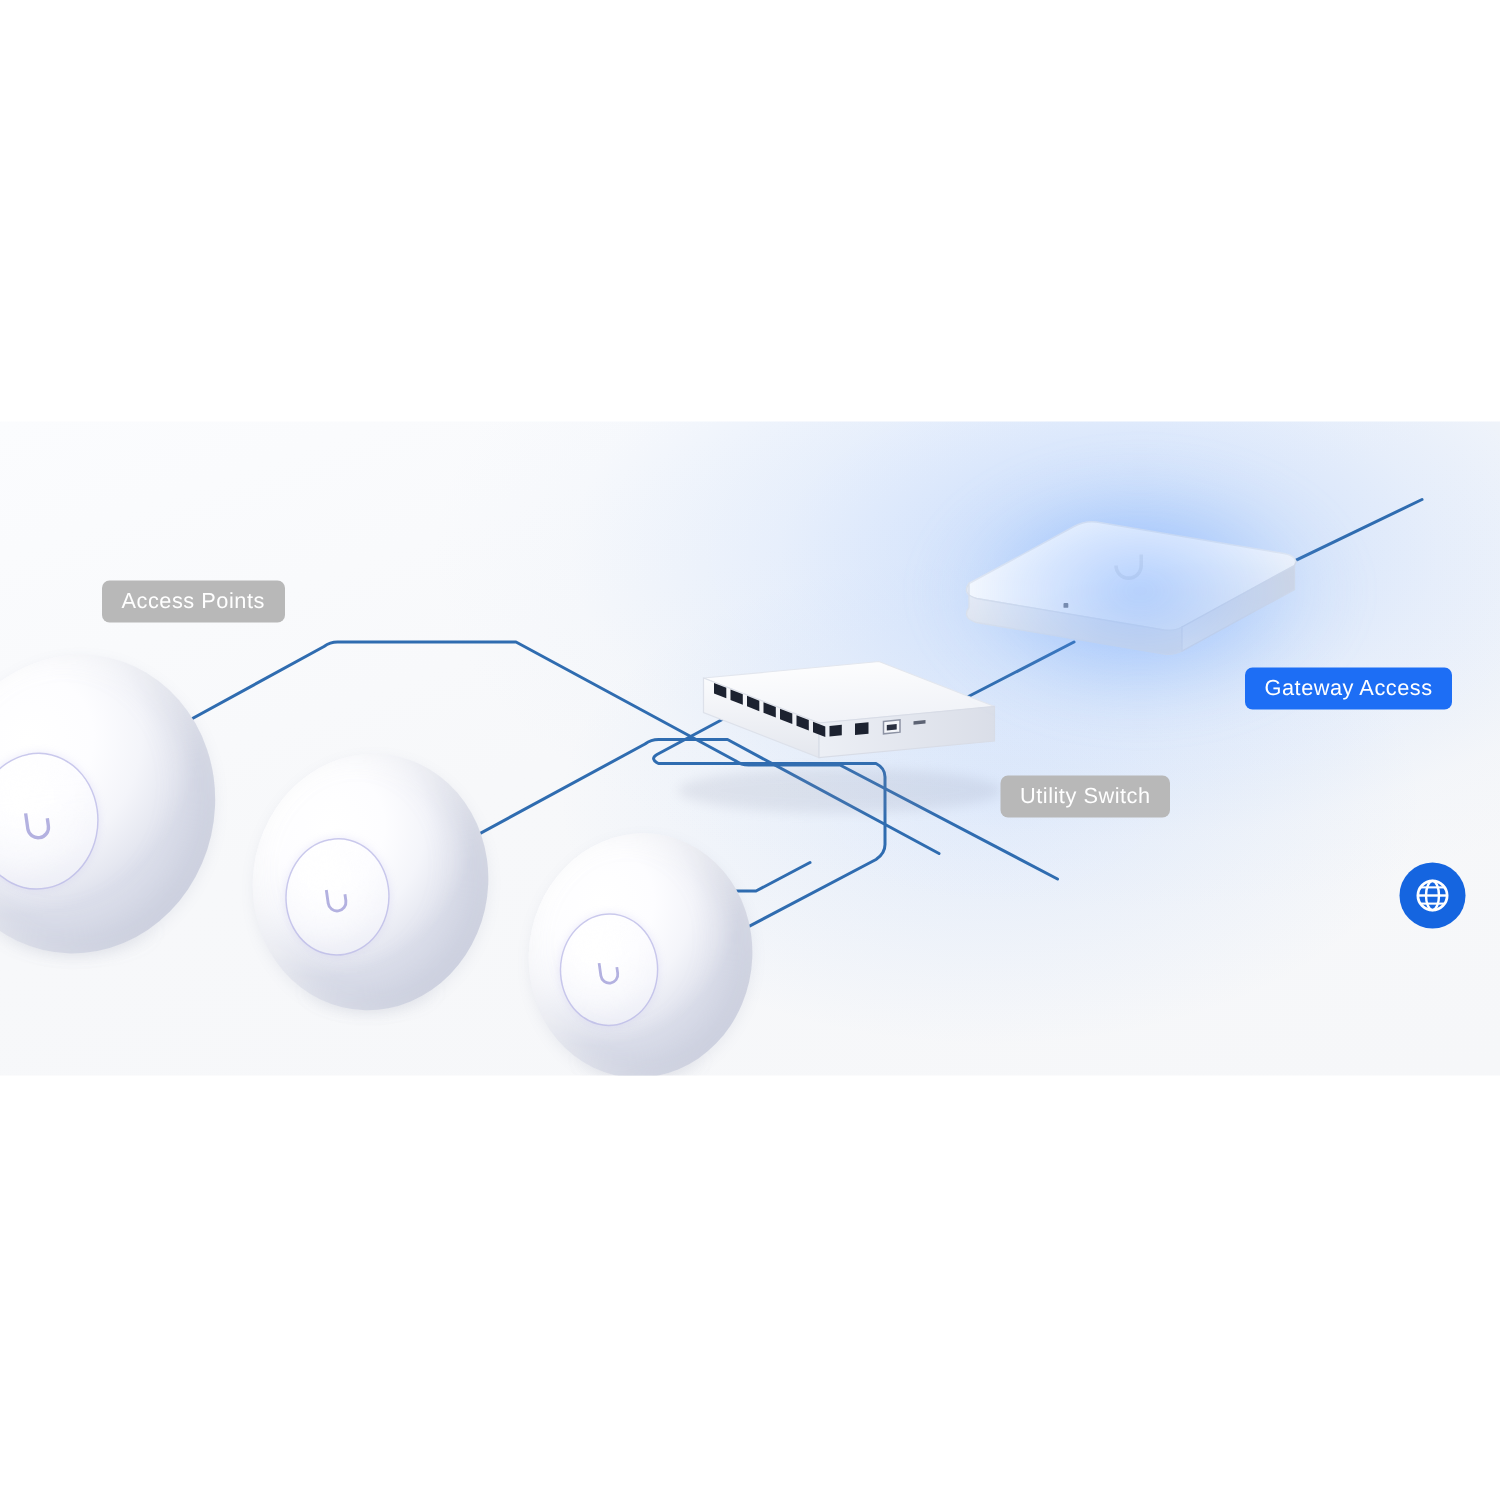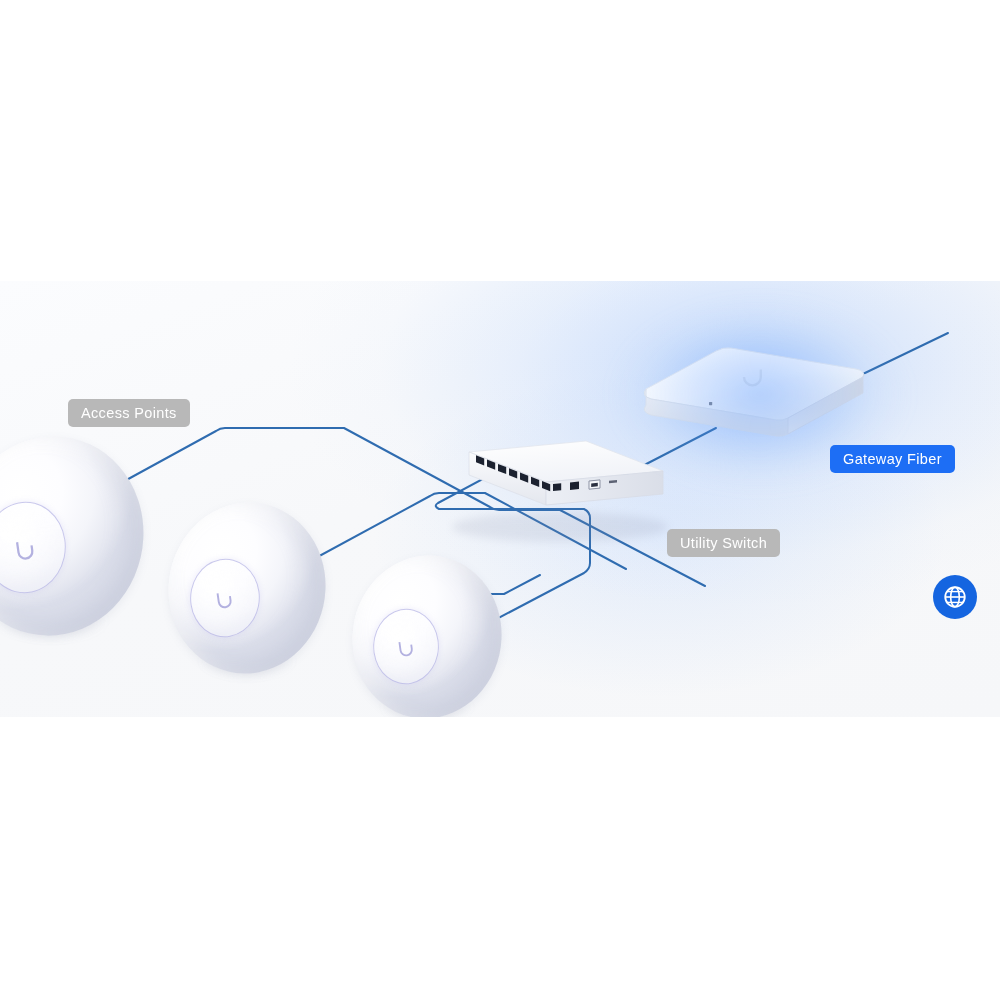--- a/index.html
+++ b/index.html
@@ -35,21 +35,21 @@
     display: flex; align-items: center; justify-content: center;
     height: 28px;
     padding: 0 13px;
     border-radius: 5px;
     color: #ffffff;
     font-size: 14.5px;
     letter-spacing: .35px;
     white-space: nowrap;
     font-family: "Liberation Sans", sans-serif;
   }
-  .chip.grey { background: #b8b8b8; margin-top: 12px; }
+  .chip.grey { background: #b8b8b8; }
   .chip.blue { background: #1d6ef5; }
   #chip-access-points { left: 68px; top: 106px; }
   #chip-utility-switch { left: 667px; top: 236px; }
   #chip-gateway-fiber  { left: 830px; top: 164px; }
 
   
   #globe-badge {
     position: absolute;
     left: 955px; top: 316px;
     width: 44px; height: 44px;
@@ -251,16 +251,16 @@
         <line x1="3" y1="12" x2="21" y2="12" stroke="#ffffff" stroke-width="1.5"></line>
         <path d="M4.6 7 h14.8" fill="none" stroke="#ffffff" stroke-width="1.3"></path>
         <path d="M4.6 17 h14.8" fill="none" stroke="#ffffff" stroke-width="1.3"></path>
       </svg>
     </div>
 
     <div class="chip grey" id="chip-access-points">Access Points</div>
 
     <div class="chip grey" id="chip-utility-switch">Utility Switch</div>
 
-    <div class="chip blue" id="chip-gateway-fiber">Gateway Fiber</div>
+    <div class="chip blue" id="chip-gateway-fiber">Gateway Access</div>
 
   </div>
 </div>
 
 </body></html>

